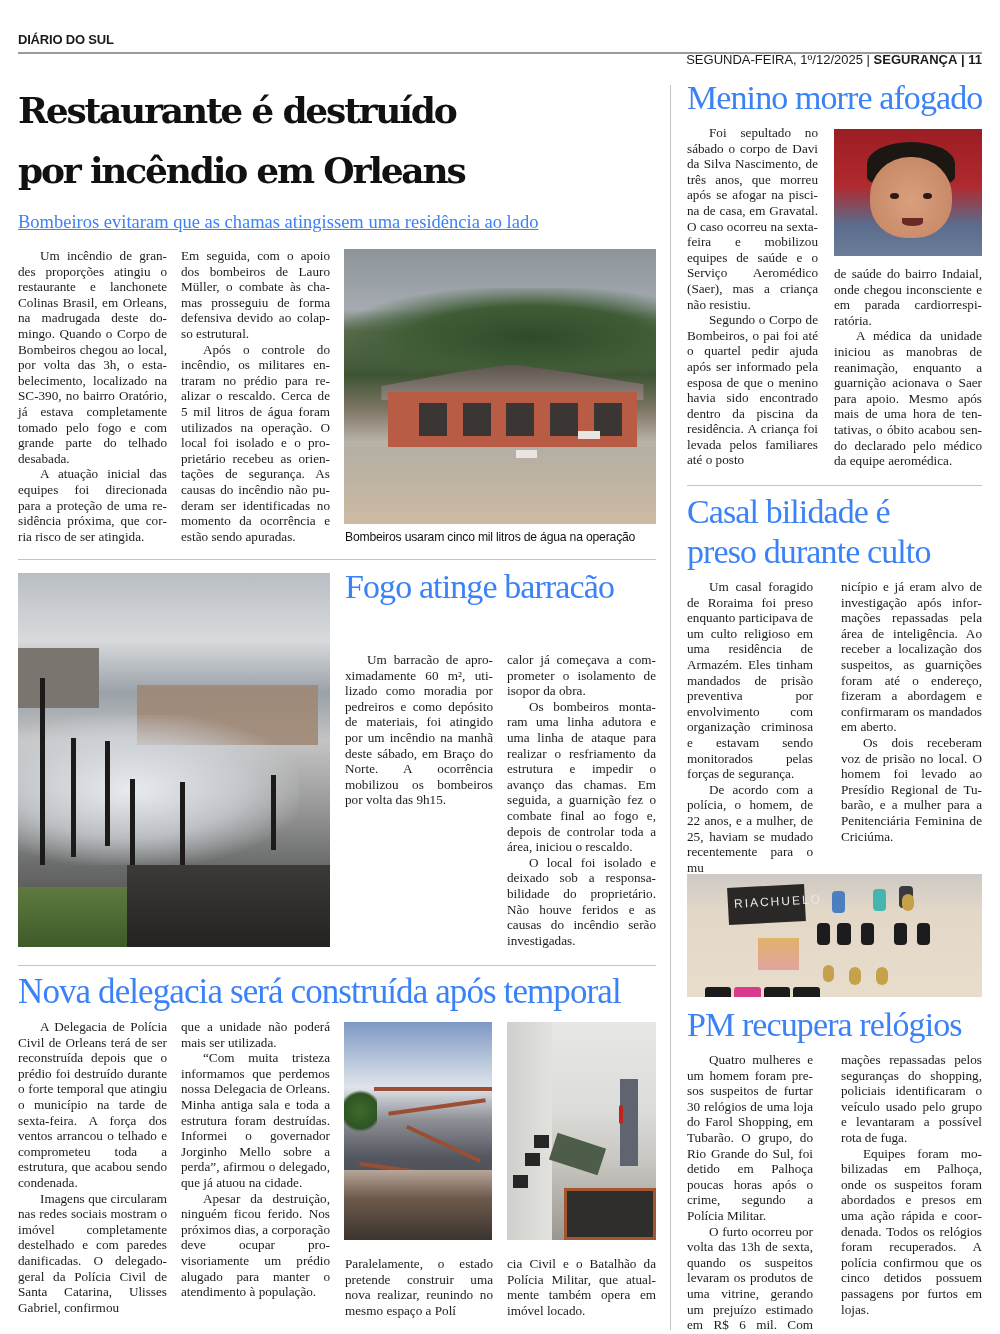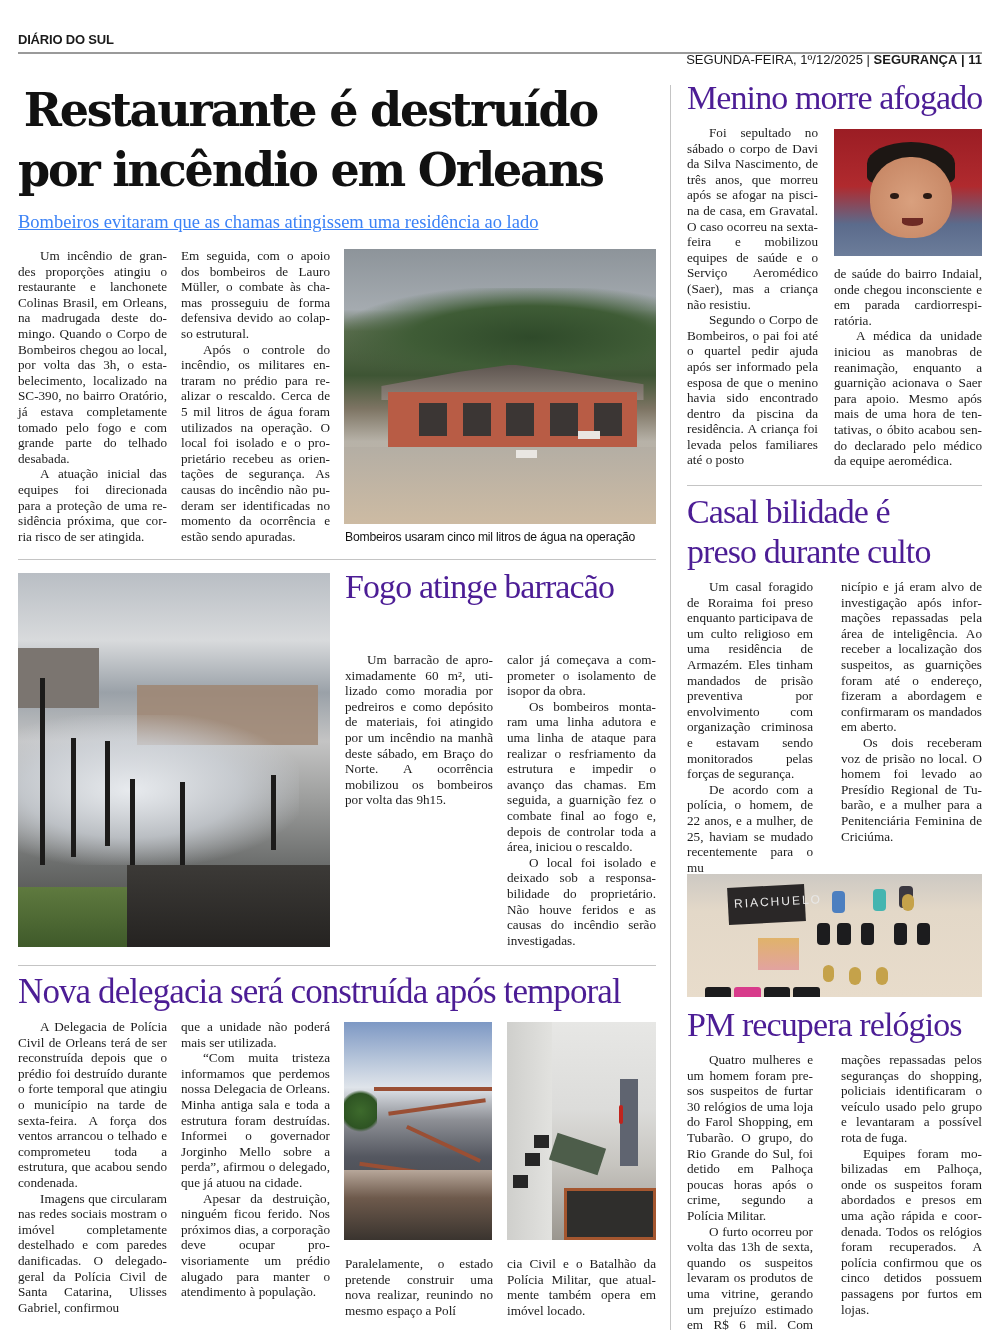--- a/index.html
+++ b/index.html
@@ -6,23 +6,23 @@
   html, body { width: 1000px; height: 1334px; background: #ffffff; overflow: hidden; }
   body { position: relative; font-family: "DejaVu Serif", serif; color: #1a1a1a; }
 
   .hdr { position: absolute; left: 18px; right: 18px; top: 30px; height: 24px; border-bottom: 2px solid #9a9a9a;
          font-family: "Liberation Sans", sans-serif; font-size: 13px; }
   .hdr .left { position: absolute; left: 0; top: 2px; font-weight: bold; letter-spacing: -0.2px; }
   .hdr .right { position: absolute; right: 0; top: 2px; margin-top: 20px; }
   .hdr .right b { font-weight: bold; }
 
   .abs { position: absolute; }
-  .h1 { font-family: "DejaVu Serif", serif; font-weight: bold; font-size: 46px; line-height: 60px; letter-spacing: -2.2px; color: #111; text-align: center; }
+  .h1 { font-family: "DejaVu Serif", serif; font-weight: bold; font-size: 36px; line-height: 60px; letter-spacing: -2.2px; color: #111; }
   .deck { font-family: "Liberation Serif", serif; font-size: 18.5px; color: #3b82f6; text-decoration: underline; }
-  .h2 { font-family: "Liberation Serif", serif; font-size: 34px; line-height: 40px; letter-spacing: -0.9px; color: #4c1d95; }
+  .h2 { font-family: "Liberation Serif", serif; font-size: 34px; line-height: 40px; letter-spacing: -0.9px; color: #3b82f6; }
 
   .col { position: absolute; font-family: "Liberation Serif", serif; font-size: 13.2px; line-height: 15.6px; text-align: justify; hyphens: manual; color: #1b1b1b; }
   .col p { text-indent: 22px; }
   .col p.noind { text-indent: 0; }
 
   .caption { font-family: "Liberation Sans", sans-serif; font-weight: normal; font-size: 12.2px; color: #111; letter-spacing: -0.2px; }
 
   .rule-h { position: absolute; height: 1px; background: #c4c4c4; }
   .rule-v { position: absolute; width: 1px; background: #c4c4c4; }
 

